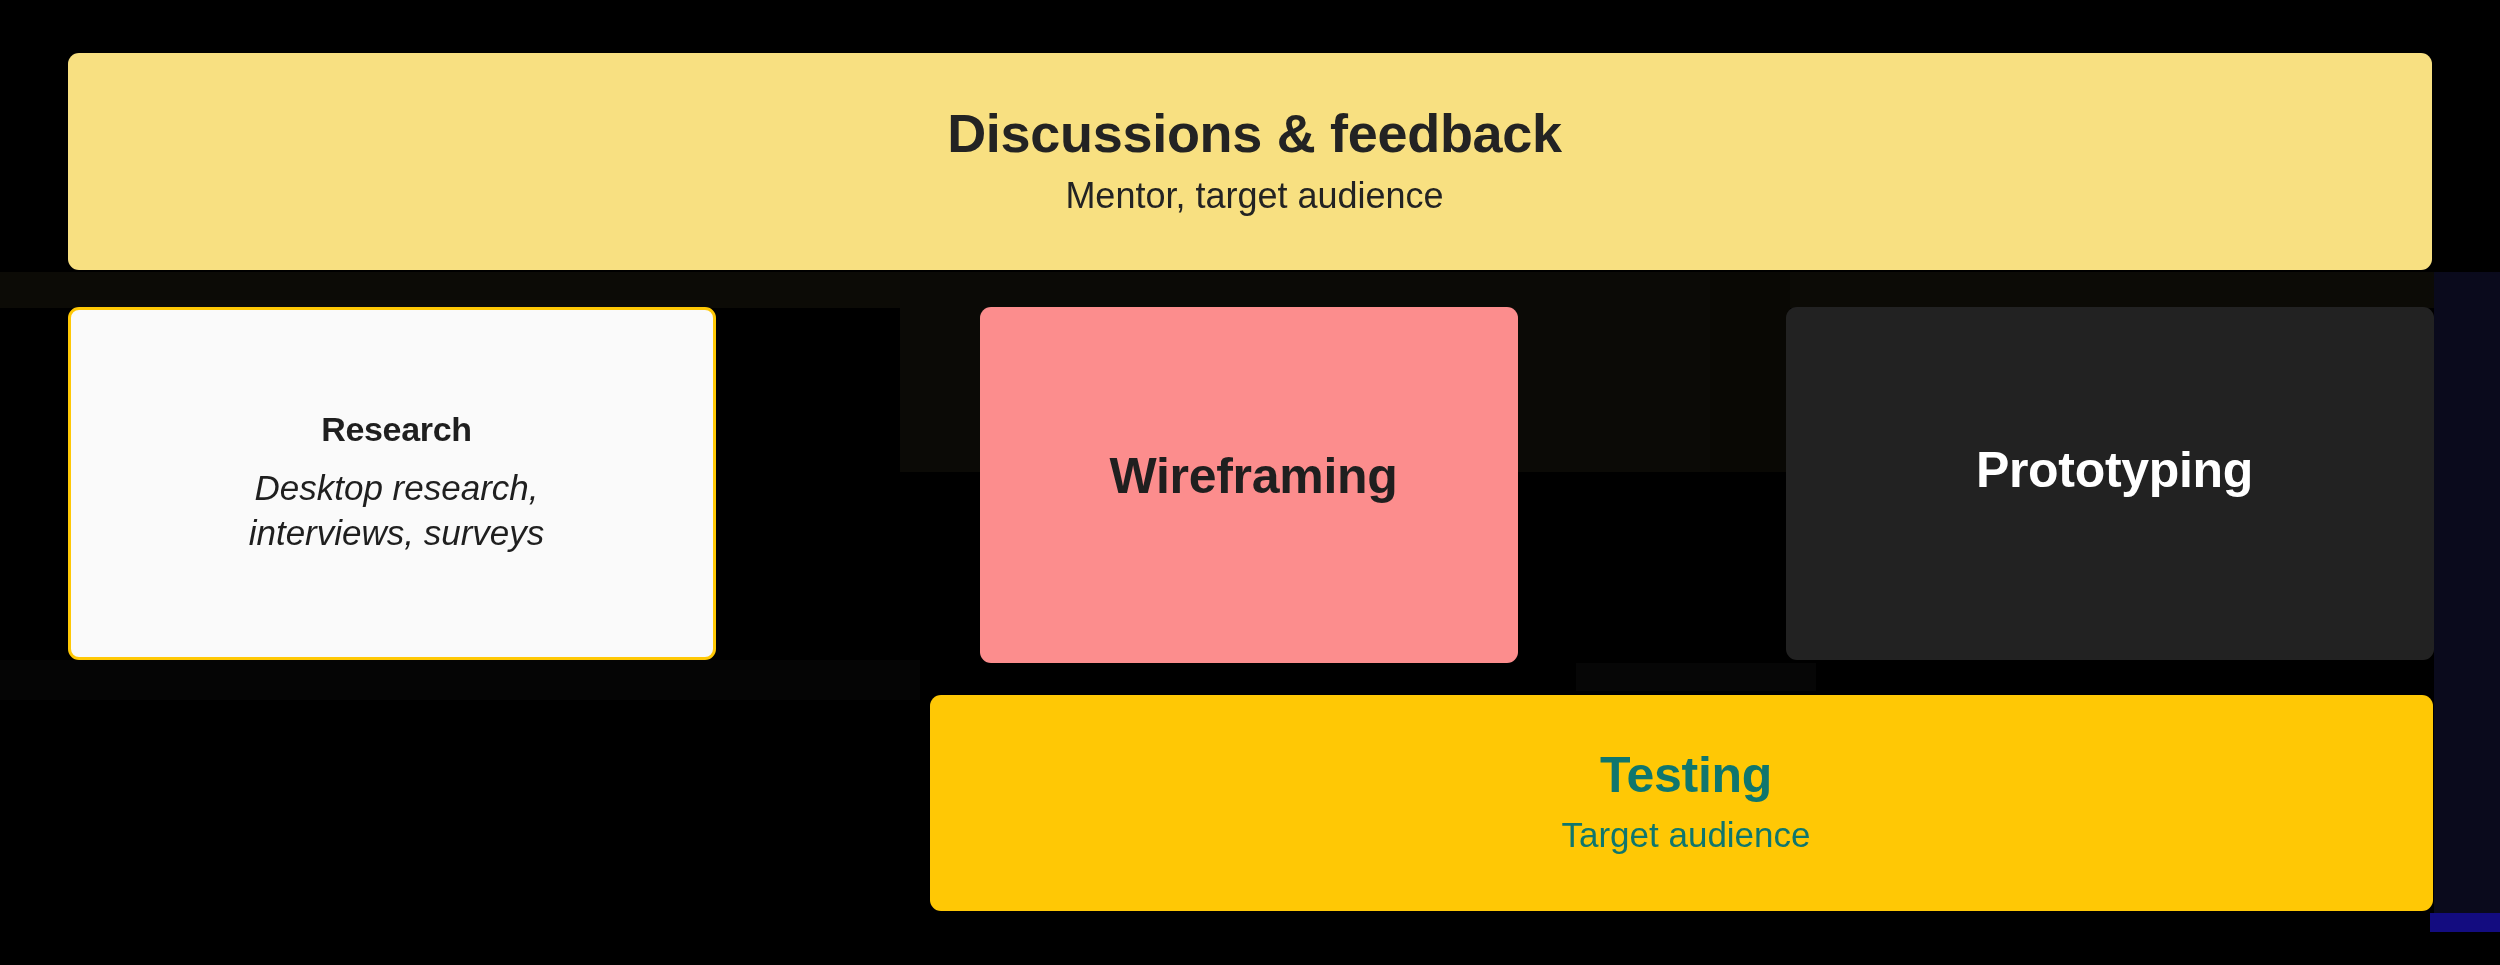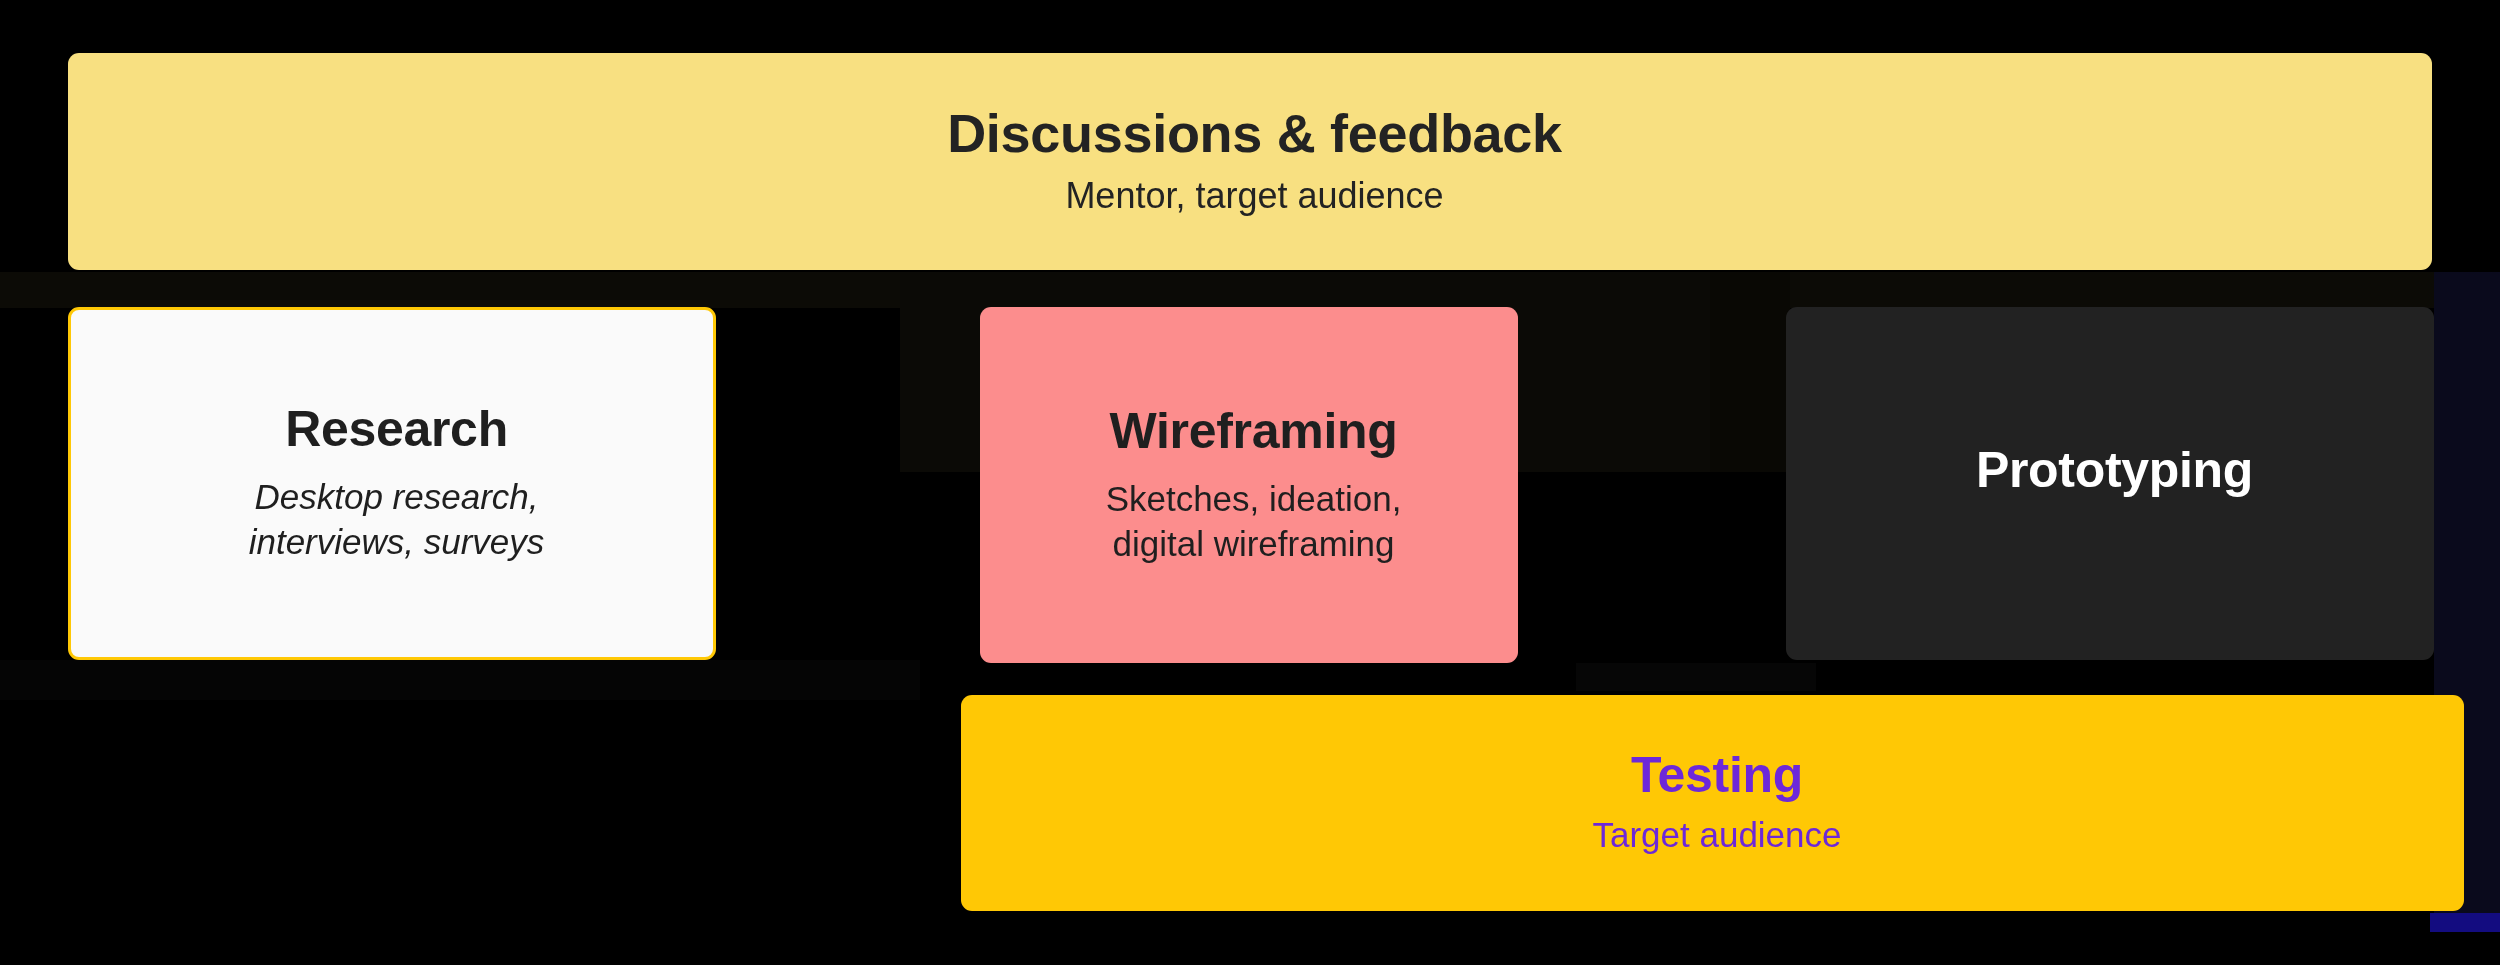--- a/index.html
+++ b/index.html
@@ -90,21 +90,21 @@
   #card-research {
     left: 68px;
     top: 307px;
     width: 648px;
     height: 353px;
     background: #FAFAFA;
     border: 3px solid #FFC805;
     color: #1f1f1f;
   }
   #card-research .title {
-    font-size: 50px;
+    font-size: 34px;
     margin-bottom: 18px;
   }
   #card-research .subtitle {
     font-size: 35px;
     font-style: italic;
   }
 
   
   #card-wireframing {
     left: 980px;
@@ -139,22 +139,21 @@
     font-size: 35px;
   }
 
   
   #card-testing {
     left: 930px;
     top: 695px;
     width: 1503px;
     height: 216px;
     background: #FFC805;
-    color: #6d28d9;
-    margin-left: 31px;
+    color: #0f766e;
   }
   #card-testing .title {
     font-size: 50px;
     margin-bottom: 10px;
   }
   #card-testing .subtitle {
     font-size: 35px;
   }
 </style>
 </head>
@@ -175,22 +174,20 @@
   </div>
 
   <div class="card" id="card-research">
     <div class="title">Research</div>
     <div class="subtitle">Desktop research,
 interviews, surveys</div>
   </div>
 
   <div class="card" id="card-wireframing">
     <div class="title">Wireframing</div>
-    <div class="subtitle">Sketches, ideation,
-digital wireframing</div>
   </div>
 
   <div class="card" id="card-prototyping">
     <div class="title">Prototyping</div>
   </div>
 
   <div class="card" id="card-testing">
     <div class="title">Testing</div>
     <div class="subtitle">Target audience</div>
   </div>

